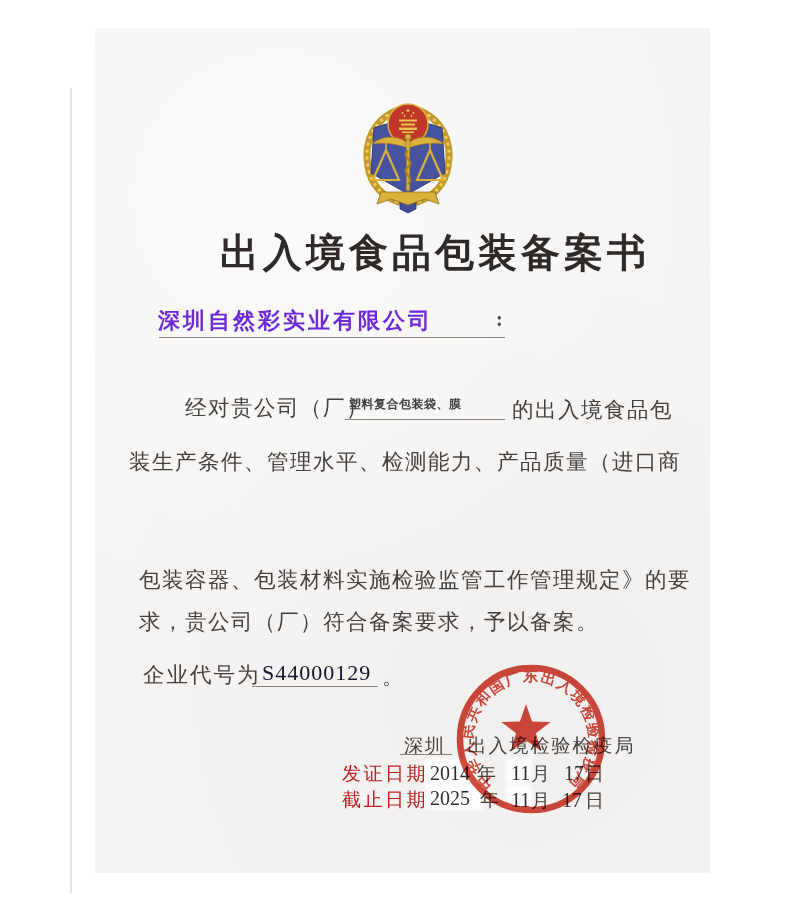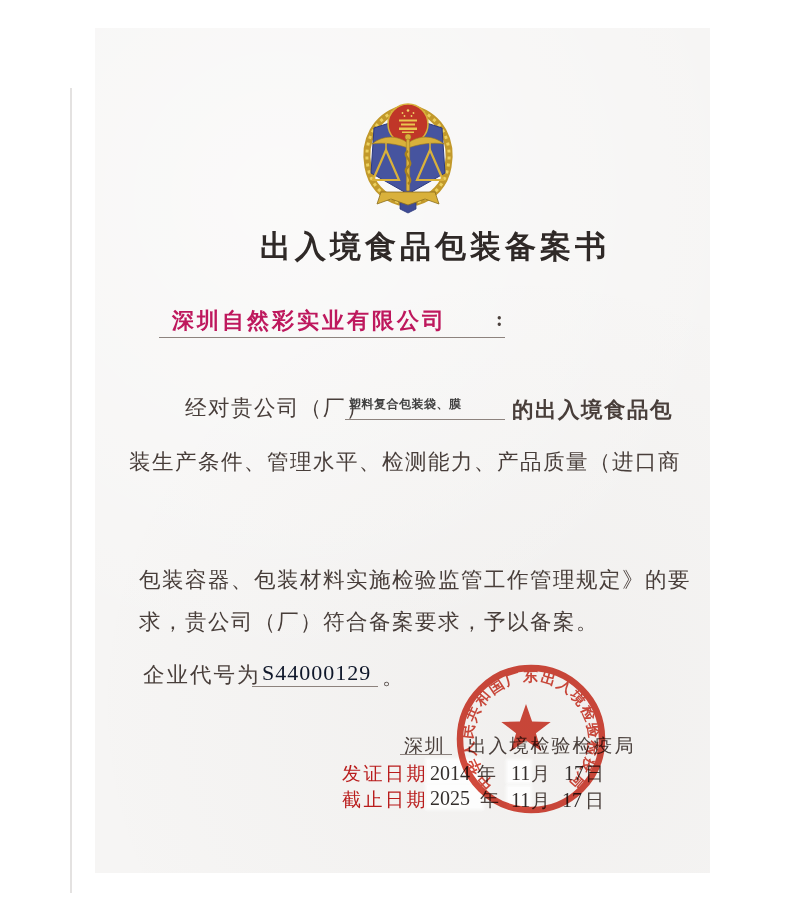--- a/index.html
+++ b/index.html
@@ -3,23 +3,23 @@
 <meta charset="utf-8">
 <style>
   html,body{margin:0;padding:0;background:#ffffff;}
   .canvas{position:relative;width:800px;height:923px;background:#ffffff;overflow:hidden;
           font-family:"Liberation Serif","DejaVu Serif",serif;color:#453c38;}
   .abs{position:absolute;}
   .paper{left:95px;top:28px;width:615px;height:845px;background:#f6f5f4;
          background-image:radial-gradient(circle at 30% 20%, rgba(255,255,255,.5), rgba(0,0,0,0) 60%),
                           radial-gradient(circle at 70% 80%, rgba(120,110,100,.04), rgba(0,0,0,0) 55%);}
   .paper-edge{left:70px;top:88px;width:2px;height:805px;background:#e4e2e1;}
-  .title{left:135px;top:226px;width:600px;text-align:center;font-size:31px;font-weight:700;
+  .title{left:135px;top:226px;width:600px;text-align:center;font-size:39px;font-weight:700;
          letter-spacing:4px;color:#2f2927;font-family:"Liberation Sans","DejaVu Sans",sans-serif;}
-  .company{left:172px;top:306px;font-size:22px;font-weight:700;letter-spacing:3px;color:#be185d;}
+  .company{left:158px;top:306px;font-size:22px;font-weight:700;letter-spacing:3px;color:#6d28d9;}
   .company-colon{left:496px;top:308px;font-size:20px;font-weight:700;color:#4a403c;}
   .uline{height:1px;background:#7a6e68;opacity:.85;}
   .body-line{font-size:21.5px;letter-spacing:1.5px;color:#483e3a;white-space:nowrap;}
   .fill-text{font-size:12px;font-weight:700;letter-spacing:.5px;color:#404040;}
   .code-label{font-size:21.5px;letter-spacing:2px;color:#483e3a;}
   .code-value{font-size:22px;color:#0f172a;letter-spacing:1px;}
   .code-period{font-size:21.5px;color:#483e3a;}
   .bureau{font-size:19px;letter-spacing:2px;color:#4a403c;white-space:nowrap;}
   .date-label{font-size:19px;letter-spacing:2.5px;color:#b91c1c;}
   .date-num{font-size:20px;color:#332e2c;}
@@ -66,21 +66,21 @@
 
   <div class="abs title">出入境食品包装备案书</div>
 
   <div class="abs company">深圳自然彩实业有限公司</div>
   <div class="abs uline" style="left:159px;top:337px;width:346px;"></div>
   <div class="abs company-colon">:</div>
 
   <div class="abs body-line" style="left:185px;top:393px;">经对贵公司（厂）</div>
   <div class="abs fill-text" style="left:349px;top:396px;">塑料复合包装袋、膜</div>
   <div class="abs uline" style="left:345px;top:419px;width:160px;"></div>
-  <div class="abs body-line" style="left:512px;top:395px;font-weight:bold;">的出入境食品包</div>
+  <div class="abs body-line" style="left:512px;top:395px;">的出入境食品包</div>
 
   <div class="abs body-line" style="left:129px;top:447px;">装生产条件、管理水平、检测能力、产品质量（进口商</div>
   <div class="abs body-line" style="left:139px;top:553px;margin-top:12px;">包装容器、包装材料实施检验监管工作管理规定》的要</div>
   <div class="abs body-line" style="left:139px;top:607px;">求，贵公司（厂）符合备案要求，予以备案。</div>
 
   <div class="abs code-label" style="left:143px;top:660px;">企业代号为</div>
   <div class="abs code-value" style="left:262px;top:660px;">S44000129</div>
   <div class="abs uline" style="left:252px;top:686px;width:126px;"></div>
   <div class="abs code-period" style="left:382px;top:662px;">。</div>
 

